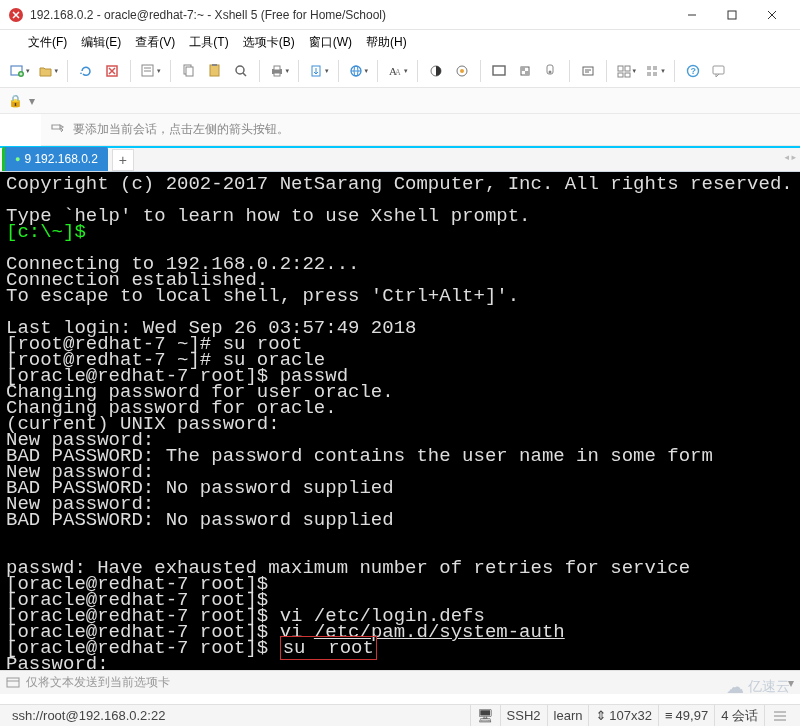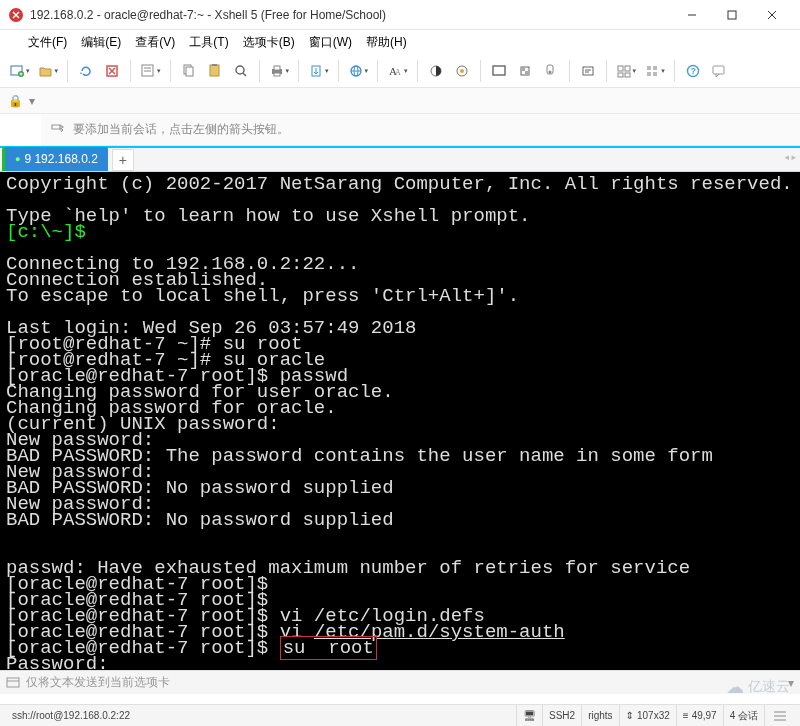--- a/index.html
+++ b/index.html
@@ -120,21 +120,21 @@
       background: #f5f5f5;
       color: #999; font-size: 12px;
       border-top: 1px solid #e0e0e0;
     }
     .statusbar {
       height: 22px;
       display: flex; align-items: center;
       padding: 0 6px;
       background: #f5f5f5;
       border-top: 1px solid #e0e0e0;
-      font-size: 10px; color: #444;
+      font-size: 13px; color: #444;
       position: absolute; bottom: 0; left: 0; right: 0;
     }
     .statusbar .cell { padding: 0 6px; border-left: 1px solid #ddd; height: 100%; display: flex; align-items: center; }
     .statusbar .cell:first-child { border-left: none; flex: 1; }
     .watermark {
       position: absolute; right: 10px; bottom: 28px;
       font-size: 14px; color: #b9c4d0; font-family: sans-serif;
       display: flex; align-items: center; gap: 4px;
       opacity: 0.8;
     }
@@ -416,21 +416,21 @@
 
 <div class="watermark">
   <span class="cloud">☁</span>
   <span>亿速云</span>
 </div>
 
 <div class="statusbar">
   <div class="cell">ssh://root@192.168.0.2:22</div>
   <div class="cell">🖥</div>
   <div class="cell">SSH2</div>
-  <div class="cell">rights</div>
+  <div class="cell">learn</div>
   <div class="cell">
       <span style="margin-right:3px">⇕</span>
       <span>107x32</span>
     </div>
   <div class="cell">
       <span style="margin-right:3px">≡</span>
       <span>49,97</span>
     </div>
   <div class="cell">4 会话</div>
   <div class="cell" style="width:30px;justify-content:center">

